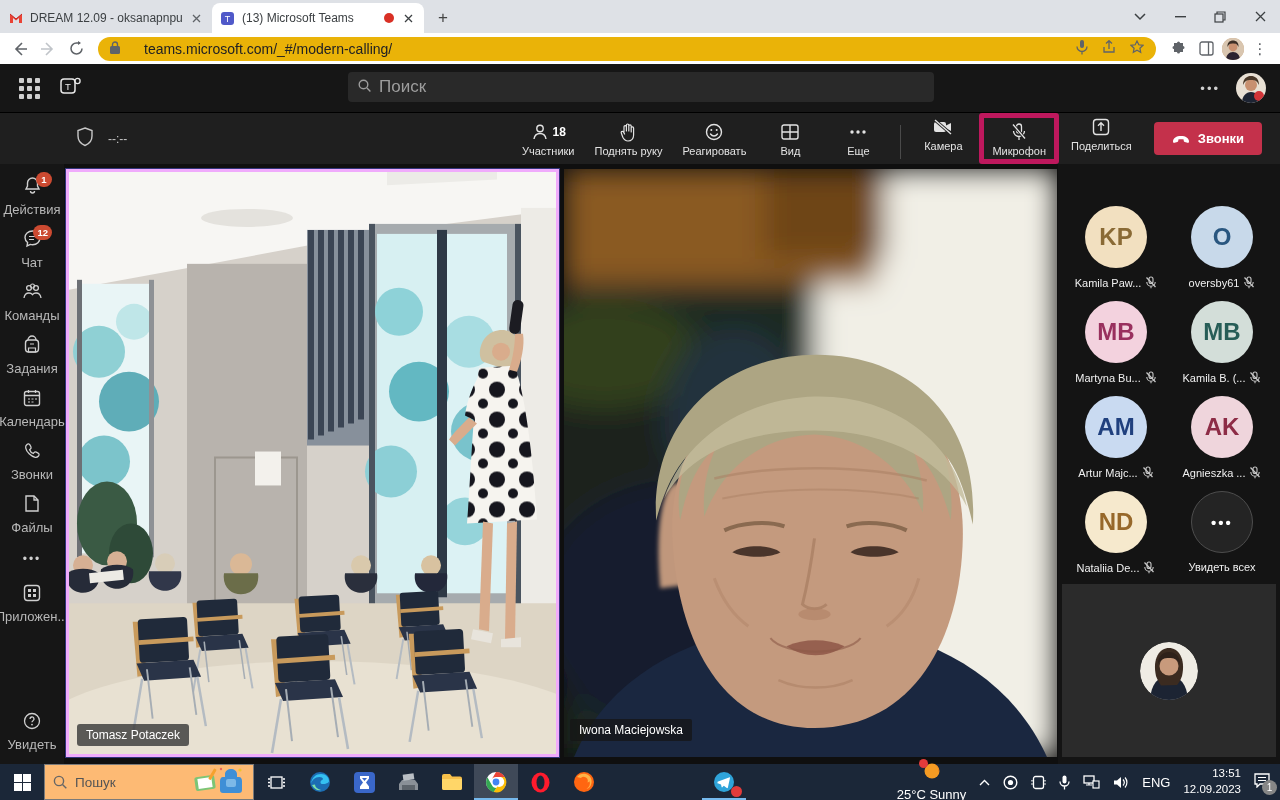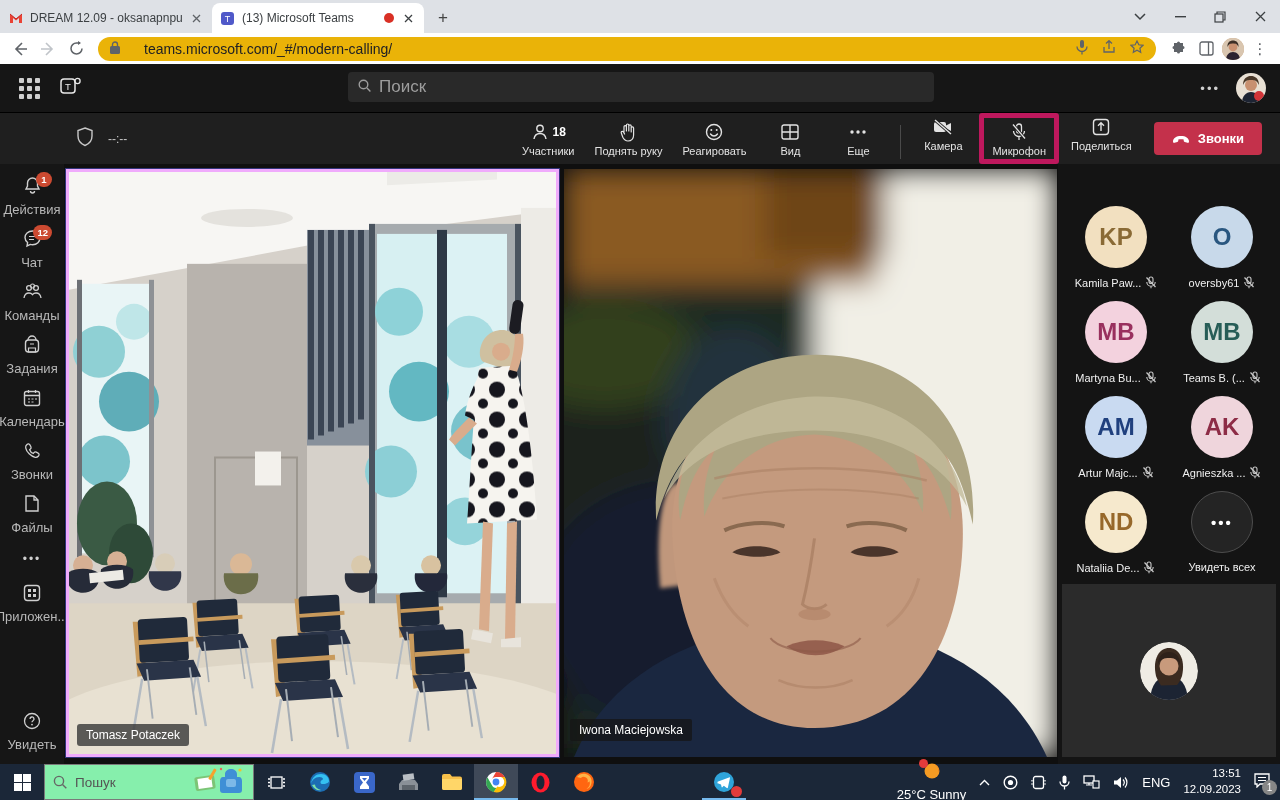--- a/index.html
+++ b/index.html
@@ -86,21 +86,21 @@
     font-size:15px; letter-spacing:2px; }
   .pname { display:flex; align-items:center; gap:4px; font-size:11px; color:#f0f0f0; white-space:nowrap; }
   .selfview { margin:10px 4px 7px; flex:1; background:#2b2b2b; display:flex; align-items:center; justify-content:center; }
   .selfcircle { width:58px; height:58px; border-radius:50%; overflow:hidden; }
 
   
   .taskbar { height:36px; background:#1b2738; display:flex; align-items:stretch; color:#fff; }
   .tbslot { width:44px; display:flex; align-items:center; justify-content:center; position:relative; }
   .tbslot.activeapp { background:rgba(255,255,255,.16); box-shadow:inset 0 -2px 0 #76b9ed; }
   .tbslot.attn { box-shadow:inset 0 -2px 0 #76b9ed; }
-  .tbsearch { width:210px; background:#86efac; border:1px solid #7a7a7a; display:flex; align-items:center;
+  .tbsearch { width:210px; background:#fdba74; border:1px solid #7a7a7a; display:flex; align-items:center;
     gap:8px; padding:0 8px; font-size:13.5px; color:#555; position:relative; }
   .tbsearch .deco { margin-left:auto; }
   .tray { margin-left:auto; display:flex; align-items:center; gap:13px; padding-right:10px; font-size:13px; }
   .trayico { display:flex; align-items:center; }
   .clock { text-align:right; font-size:11.5px; line-height:1.35; }
   .notifwrap { position:relative; }
   .notifbadge { position:absolute; right:-7px; bottom:-4px; width:15px; height:15px; background:#868686;
     border-radius:50%; color:#fff; font-size:10px; display:flex; align-items:center; justify-content:center; }
   .weatherwrap { position:relative; display:flex; align-items:center; gap:7px;flex-direction:column; }
   .wbadge { position:absolute; left:-4px; top:-3px; width:9px; height:9px; background:#e23b3b; border-radius:50%; }
@@ -617,21 +617,21 @@
           <svg width="12" height="13" viewBox="0 0 12 13">
               <rect x="4" y="1" width="4" height="6.5" rx="2" fill="none" stroke="#c9c9c9" stroke-width="1.1"></rect>
               <path d="M1.8 6a4.2 4.2 0 0 0 8.4 0M6 10v2.2" fill="none" stroke="#c9c9c9" stroke-width="1.1"></path>
               <path d="M1.5 1.5l9 9.5" stroke="#c9c9c9" stroke-width="1.2"></path>
             </svg>
           </span>
       </div>
       <div class="pcell">
         <span class="pavatar" style="background: rgb(211, 222, 217); color: rgb(38, 93, 87);">MB</span>
         <span class="pname">
-            <span>Teams B. (...</span>
+            <span>Kamila B. (...</span>
           <svg width="12" height="13" viewBox="0 0 12 13">
               <rect x="4" y="1" width="4" height="6.5" rx="2" fill="none" stroke="#c9c9c9" stroke-width="1.1"></rect>
               <path d="M1.8 6a4.2 4.2 0 0 0 8.4 0M6 10v2.2" fill="none" stroke="#c9c9c9" stroke-width="1.1"></path>
               <path d="M1.5 1.5l9 9.5" stroke="#c9c9c9" stroke-width="1.2"></path>
             </svg>
           </span>
       </div>
       <div class="pcell">
         <span class="pavatar" style="background: rgb(201, 218, 241); color: rgb(32, 64, 126);">AM</span>
         <span class="pname">

